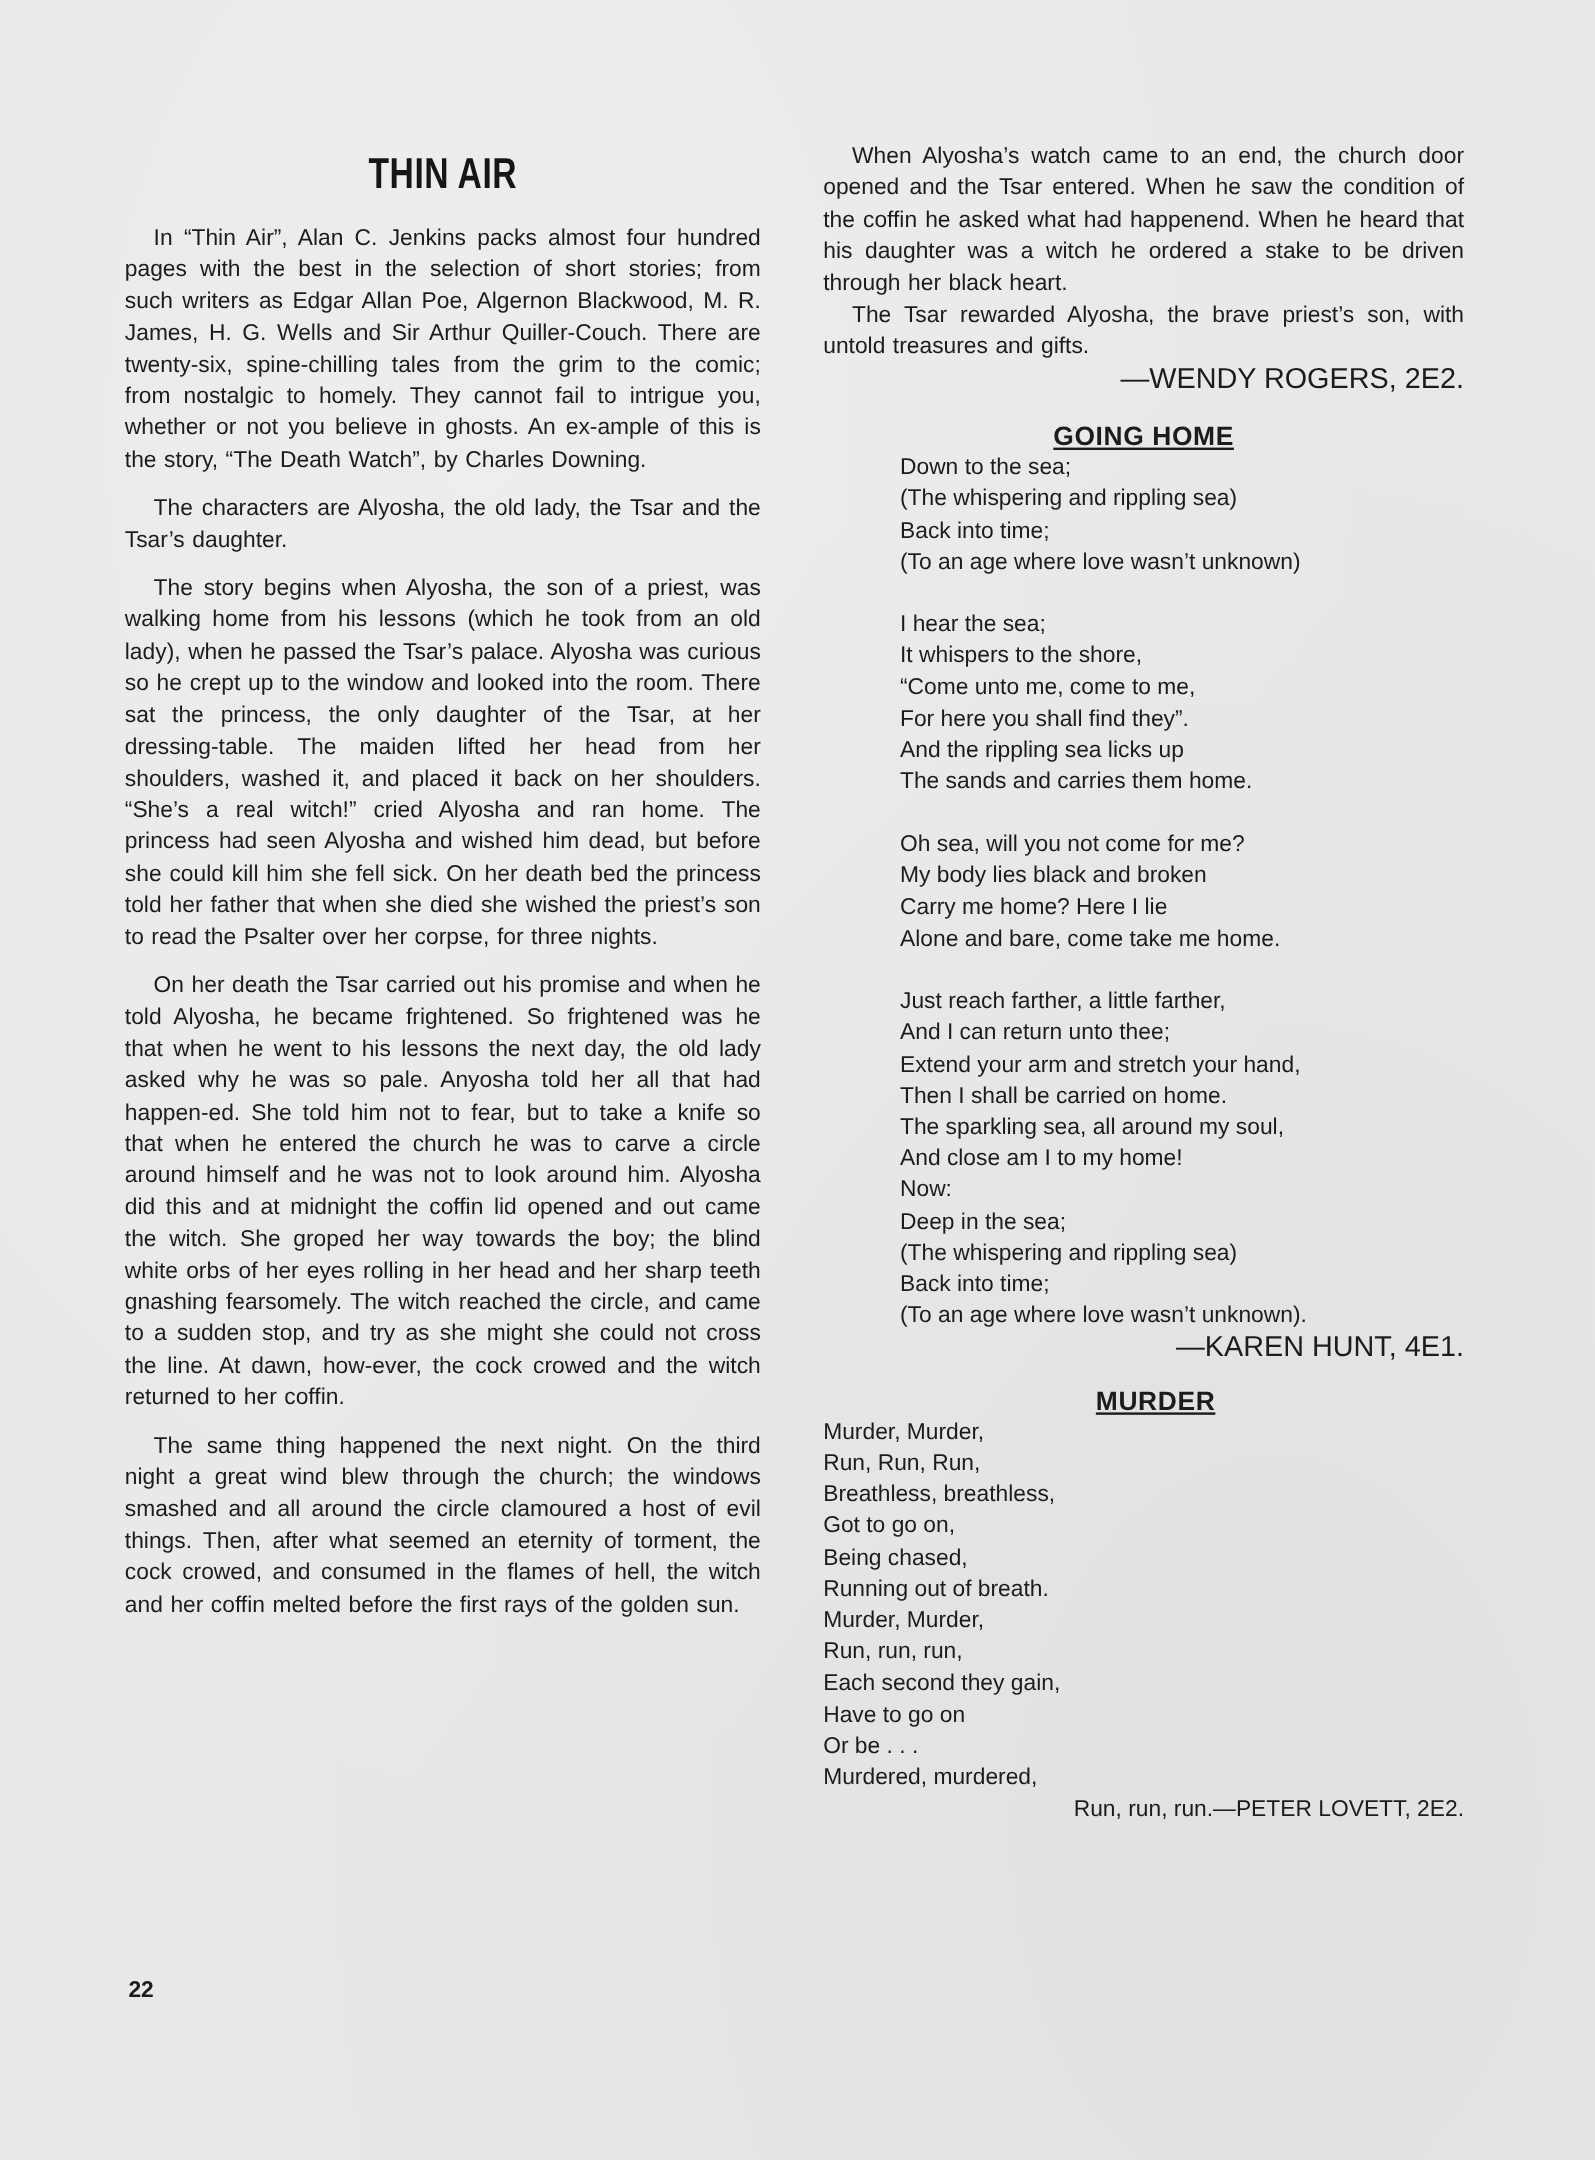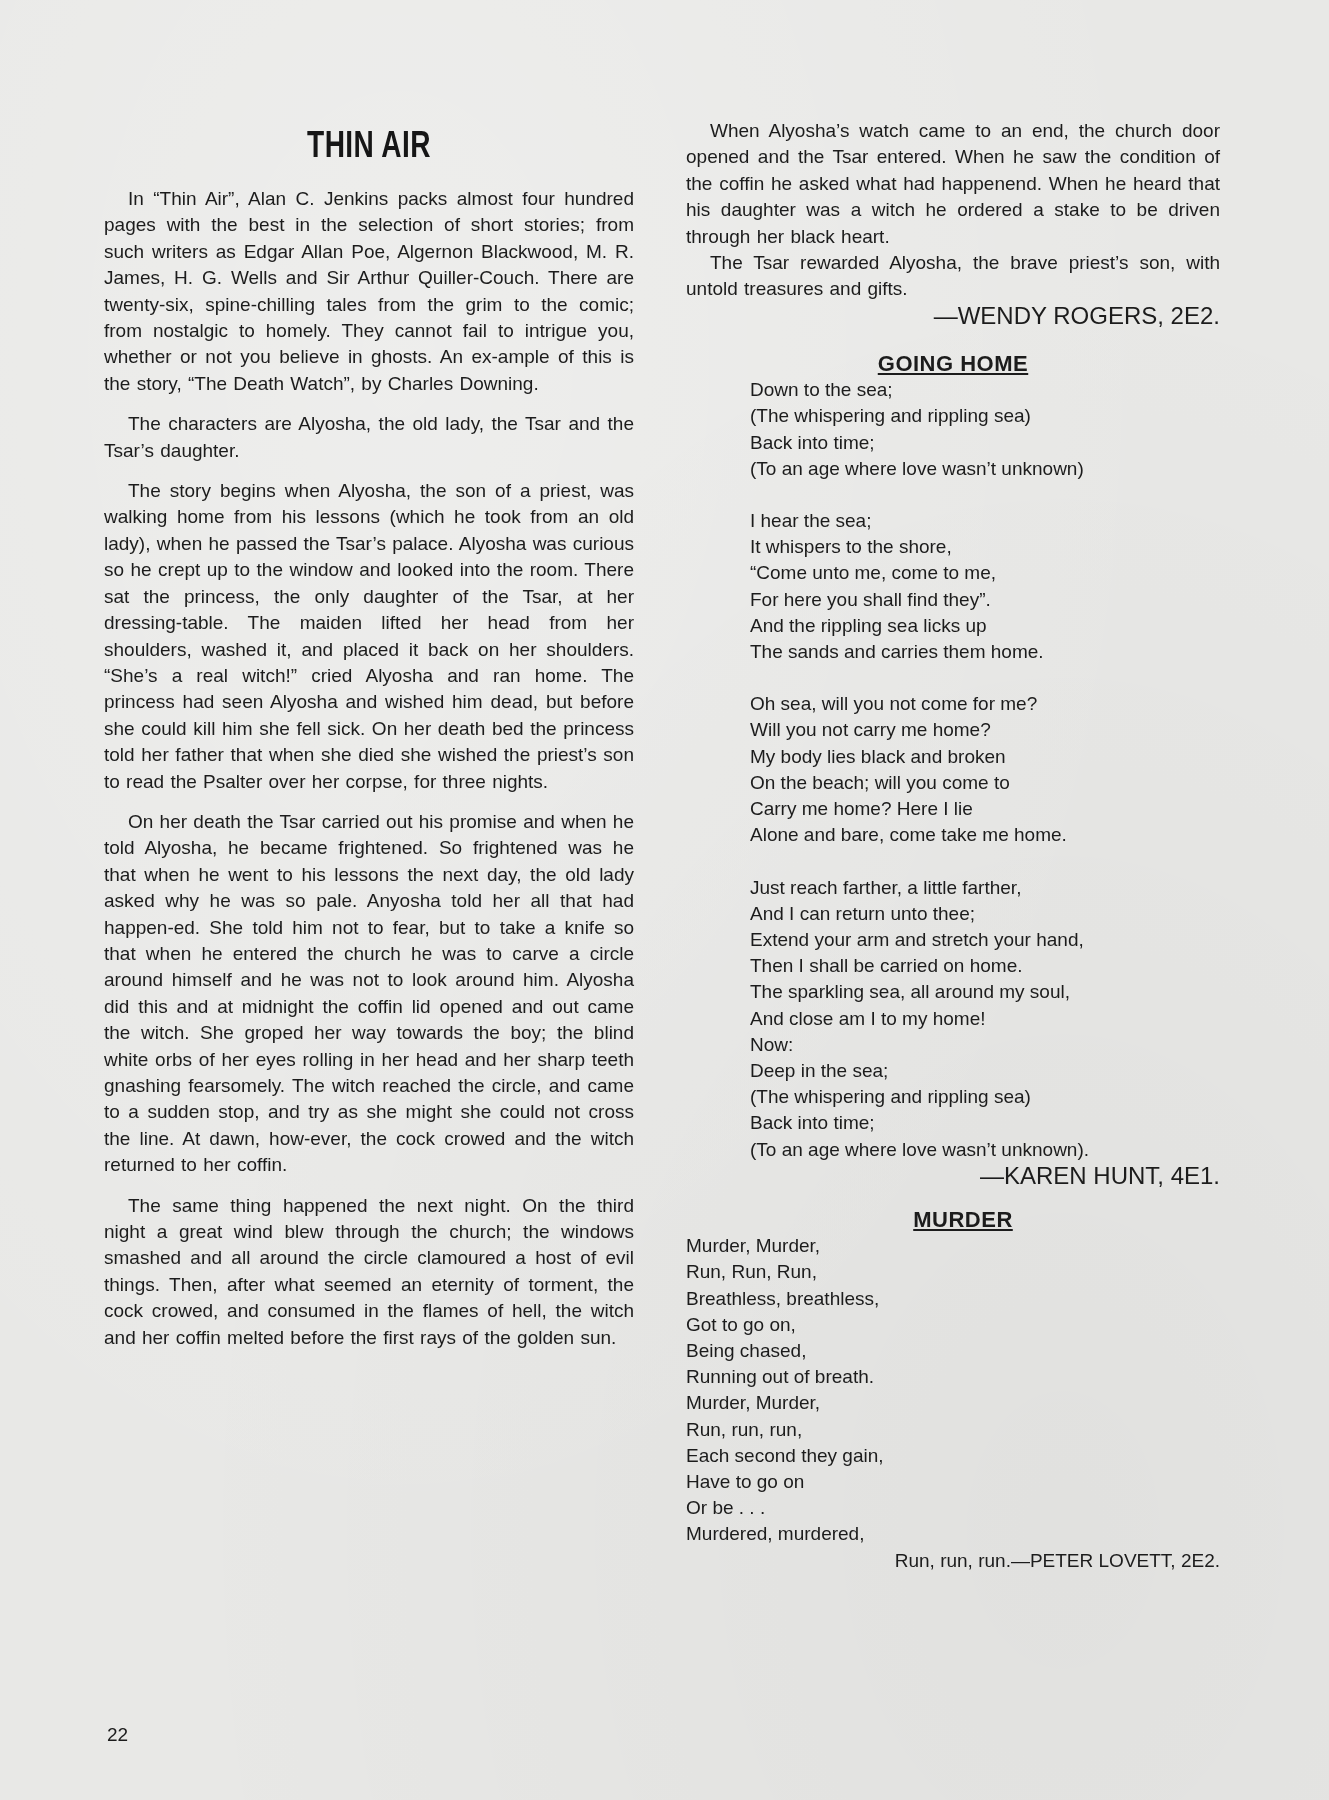--- a/index.html
+++ b/index.html
@@ -49,22 +49,22 @@
   .poem-title {
     font-weight: bold; font-size: 22px; text-align: center; margin: 0; letter-spacing: 0.5px; text-decoration: underline;
   }
   .poem {
     font-size: 19px; line-height: 26.2px; margin: 0;
   }
   .poem .line { display: block; white-space: pre; }
   .stanza { margin-bottom: 26px; }
   .stanza:last-child { margin-bottom: 0; }
   .page-number {
-    position: absolute; left: 107px; top: 1724px;
-    font-weight: normal; font-size: 19px;
+    position: absolute; left: 107px; top: 1648px;
+    font-weight: bold; font-size: 19px;
   }
   #going-home { margin-top: 22px; }
   #going-home .poem { margin-left: 64px; }
   #murder { margin-top: 18px; }
   #murder .poem-title { margin-left: 20px; }
   #murder .poem { }
   .last-line-wrap { display: flex; justify-content: flex-end; padding-right: 0; }
 </style>
 </head>
 <body>
@@ -97,23 +97,21 @@
         <div class="stanza">
           <span class="line">I hear the sea;</span>
           <span class="line">It whispers to the shore,</span>
           <span class="line">“Come unto me, come to me,</span>
           <span class="line">For here you shall find they”.</span>
           <span class="line">And the rippling sea licks up</span>
           <span class="line">The sands and carries them home.</span>
         </div>
         <div class="stanza">
           <span class="line">Oh sea, will you not come for me?</span>
-          <span class="line">Will you not carry me home?</span>
           <span class="line">My body lies black and broken</span>
-          <span class="line">On the beach; will you come to</span>
           <span class="line">Carry me home? Here I lie</span>
           <span class="line">Alone and bare, come take me home.</span>
         </div>
         <div class="stanza">
           <span class="line">Just reach farther, a little farther,</span>
           <span class="line">And I can return unto thee;</span>
           <span class="line">Extend your arm and stretch your hand,</span>
           <span class="line">Then I shall be carried on home.</span>
           <span class="line">The sparkling sea, all around my soul,</span>
           <span class="line">And close am I to my home!</span>

